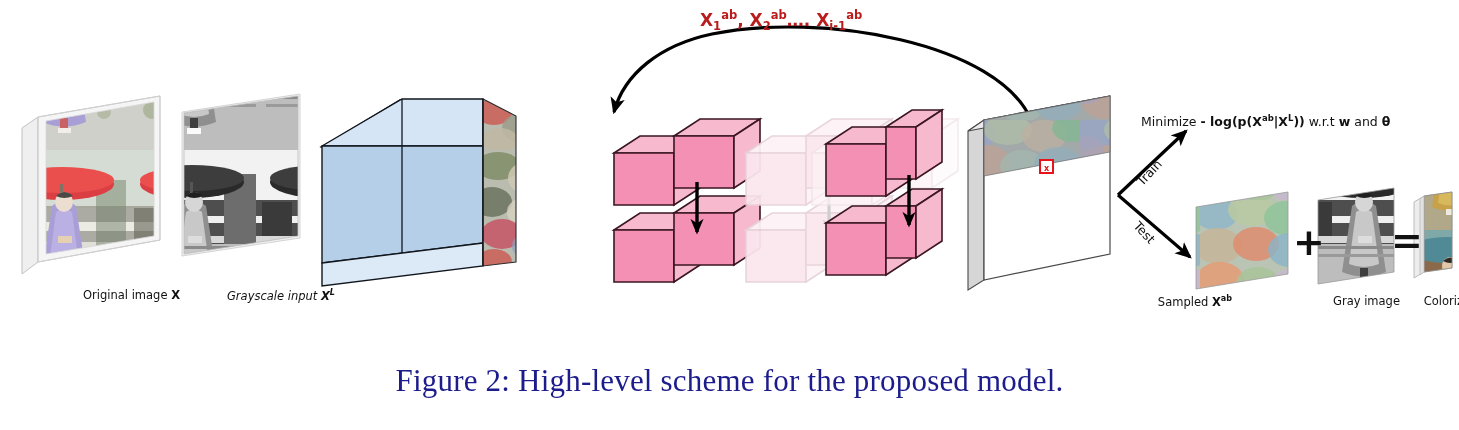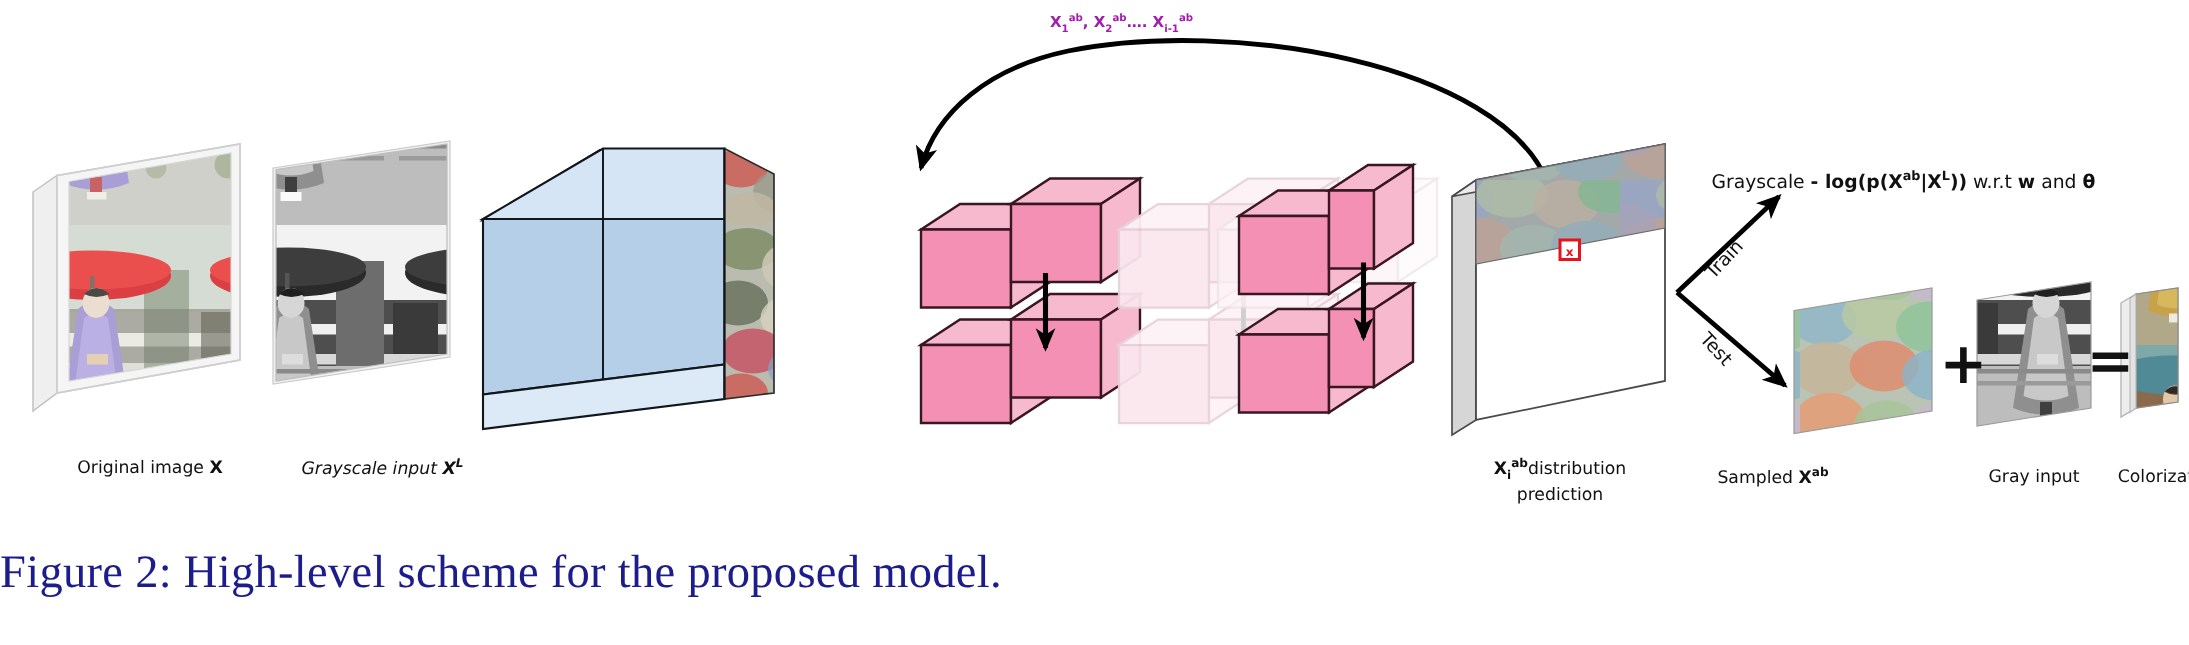--- a/index.html
+++ b/index.html
@@ -23,44 +23,43 @@
     position: absolute;
     left: 0;
     top: 0;
     width: 1459px;
     height: 430px;
   }
   .cap {
     position: absolute;
     font-size: 11.5px;
     color: #111111;
-    text-align: center;
+    text-align: right;
     white-space: nowrap;
     line-height: 1.25;
-    margin-top: 16px;
   }
   .cap b { font-weight: bold; }
   .cap sup { font-size: 0.70em; vertical-align: super; font-weight: bold;}
   .cap sub { font-size: 0.70em; vertical-align: sub; font-weight: bold;}
   #figure-caption {
     position: absolute;
     left: 0;
     top: 363px;
     width: 1459px;
-    text-align: left;
+    text-align: center;
     font-family: "Liberation Serif", "DejaVu Serif", serif;
     font-size: 31px;
     color: #1c1c8c;
     letter-spacing: 0.2px;
   }
   .topexpr {
     position: absolute;
-    font-size: 10px;
+    font-size: 17px;
     font-weight: bold;
-    color: #a21caf;
+    color: #b91c1c;
     white-space: nowrap;
   }
   .topexpr sup { font-size: .68em; vertical-align: super; }
   .topexpr sub { font-size: .68em; vertical-align: sub; }
   .minexpr {
     position: absolute;
     font-size: 12.5px;
     color: #111;
     white-space: nowrap;
   }
@@ -343,47 +342,43 @@
       <polygon points="1424,196 1452,192 1452,268 1424,272" fill="url(#colorizedPhoto)" stroke="#8a8a8a" stroke-width="0.8"></polygon>
       <polygon points="1420,199 1424,196 1424,272 1420,275" fill="#e2e2e2" stroke="#b4b4b4" stroke-width="0.7"></polygon>
     </g>
   </svg>
 
   <div class="topexpr" style="left:700px; top:8px;">
     <span>X</span><sub>1</sub><sup>ab</sup><span>, </span><span>X</span><sub>2</sub><sup>ab</sup><span>…. </span><span>X</span><sub>i-1</sub><sup>ab</sup>
   </div>
 
   <div class="minexpr" style="left:1141px; top:113px;">
-    <span>Grayscale </span><span class="bd"> - </span><span class="bd">log(p(X</span><sup class="bd">ab</sup><span class="bd">|X</span><sup class="bd">L</sup><span class="bd">))</span><span> w.r.t </span><span class="bd">w</span><span> and </span><span class="bd">θ</span>
+    <span>Minimize </span><span class="bd"> - </span><span class="bd">log(p(X</span><sup class="bd">ab</sup><span class="bd">|X</span><sup class="bd">L</sup><span class="bd">))</span><span> w.r.t </span><span class="bd">w</span><span> and </span><span class="bd">θ</span>
   </div>
 
   <div class="rotlabel" style="left:1139px; top:176px; transform: rotate(-47deg);">Train</div>
   <div class="rotlabel" style="left:1136px; top:216px; transform: rotate(47deg);">Test</div>
 
   <div class="opsym" style="left:1293px; top:223px;">+</div>
   <div class="opsym" style="left:1391px; top:221px;">=</div>
 
   <div class="cap" style="left:20px; top:288px; width:160px;">
     <span>Original image </span><b>X</b>
   </div>
 
   <div class="cap" style="left:175px; top:288px; width:160px;font-style:italic;">
     <span>Grayscale input </span><b>X</b><sup>L</sup>
   </div>
 
 
 
-  <div class="cap" style="left:960px; top:288px; width:160px;">
-    <b>X</b><sub>i</sub><sup>ab</sup><span>distribution</span><br>
-    <span>prediction</span>
-  </div>
 
   <div class="cap" style="left:1132px; top:294px; width:100px;">
     <span>Sampled </span><b>X</b><sup>ab</sup>
   </div>
 
-  <div class="cap" style="left:1312px; top:294px; width:88px;">Gray input</div>
+  <div class="cap" style="left:1312px; top:294px; width:88px;">Gray image</div>
 
   <div class="cap" style="left:1400px; top:294px; width:92px;">Colorization</div>
 
   <div id="figure-caption">Figure 2: High-level scheme for the proposed model.</div>
 
 </div>
 
 </body></html>

